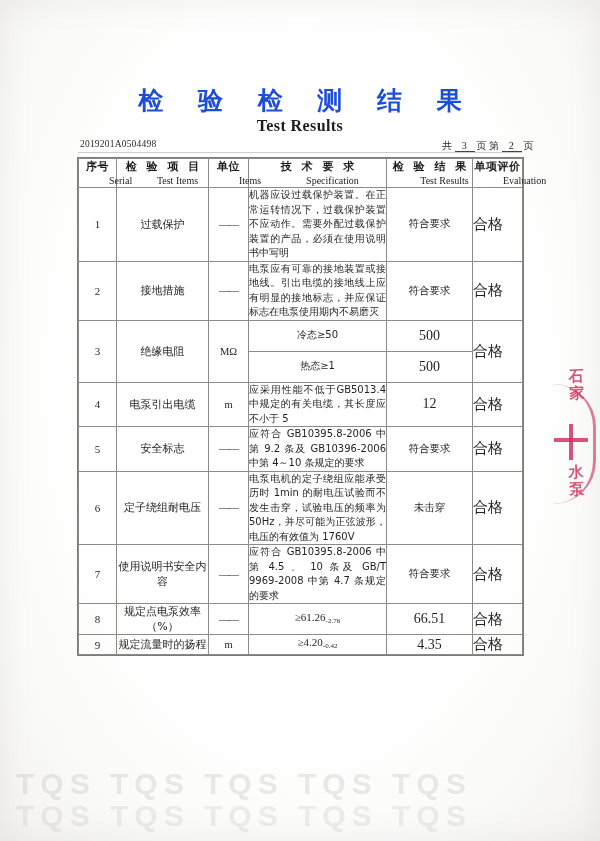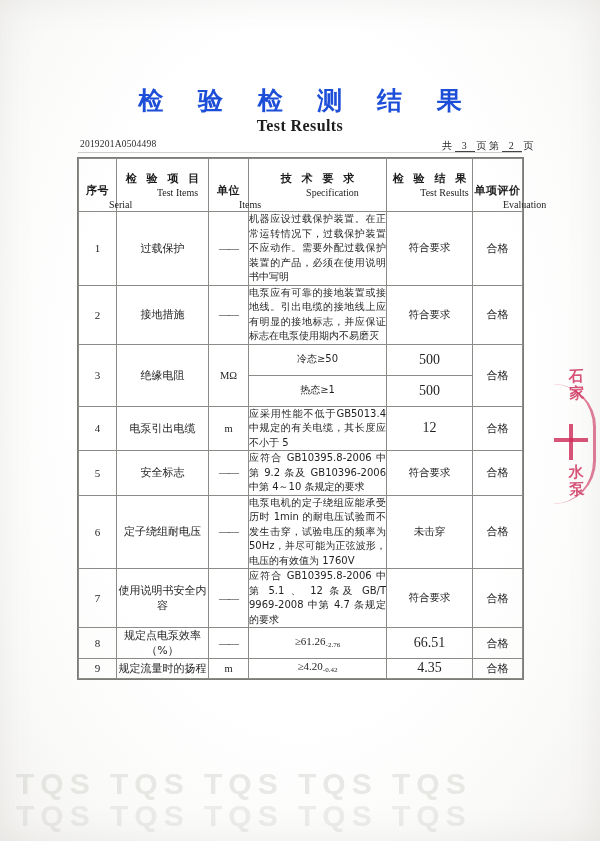--- a/index.html
+++ b/index.html
@@ -159,21 +159,21 @@
     font-weight: 400;
     font-family: "Liberation Serif", serif;
     color: #1c1c1c;
     line-height: 13px;
     margin-left: 30px;
   }
   thead td {
     text-align: center;
     padding: 4px 1px 5px 1px;
   }
-  thead td.tight .th-cn { letter-spacing: 0.5px; text-indent: 0; margin-top: 24px; }
+  thead td.tight .th-cn { letter-spacing: 0.5px; text-indent: 0; }
   .serial-num {
     text-align: center;
     font-size: 11px;
     font-family: "Liberation Serif", serif;
     color: #1f1f1f;
   }
   .unit-cell {
     text-align: center;
     font-size: 10.5px;
     font-family: "Liberation Serif", serif;
@@ -200,22 +200,21 @@
     text-align: center;
     font-size: 10.5px;
     font-family: "DejaVu Sans", "Liberation Sans", sans-serif;
     color: #1f1f1f;
   }
   .result-cell.num {
     font-family: "Liberation Serif", serif;
     font-size: 14px;
   }
   .eval-cell {
-    text-align: center;
-    font-size: 11px;
+    font-size: 15px;
     font-family: "DejaVu Sans", "Liberation Sans", sans-serif;
     color: #1f1f1f;
   }
   .item-cell {
     text-align: center;
     font-size: 11px;
     font-family: "DejaVu Sans", "Liberation Sans", sans-serif;
     line-height: 15px;
     color: #1f1f1f;
     padding: 3px 2px;
@@ -406,21 +405,21 @@
       <td class="unit-cell dash">——</td>
       <td class="spec-cell">电泵电机的定子绕组应能承受历时 1min 的耐电压试验而不发生击穿，试验电压的频率为 50Hz，并尽可能为正弦波形，电压的有效值为 1760V</td>
       <td class="result-cell">未击穿</td>
       <td class="eval-cell">合格</td>
     </tr>
 
     <tr>
       <td class="serial-num">7</td>
       <td class="item-cell">使用说明书安全内容</td>
       <td class="unit-cell dash">——</td>
-      <td class="spec-cell">应符合 GB10395.8-2006 中第 5.1 、 12 条及 GB/T 9969-2008 中第 4.7 条规定的要求</td>
+      <td class="spec-cell">应符合 GB10395.8-2006 中第 4.5 、 10 条及 GB/T 9969-2008 中第 4.7 条规定的要求</td>
       <td class="result-cell">符合要求</td>
       <td class="eval-cell">合格</td>
     </tr>
 
     <tr>
       <td class="serial-num">8</td>
       <td class="item-cell">规定点电泵效率（%）</td>
       <td class="unit-cell dash">——</td>
       <td class="spec-cell centered">
         <span class="spec-num">≥61.26</span><sub class="tol">-2.76</sub>

